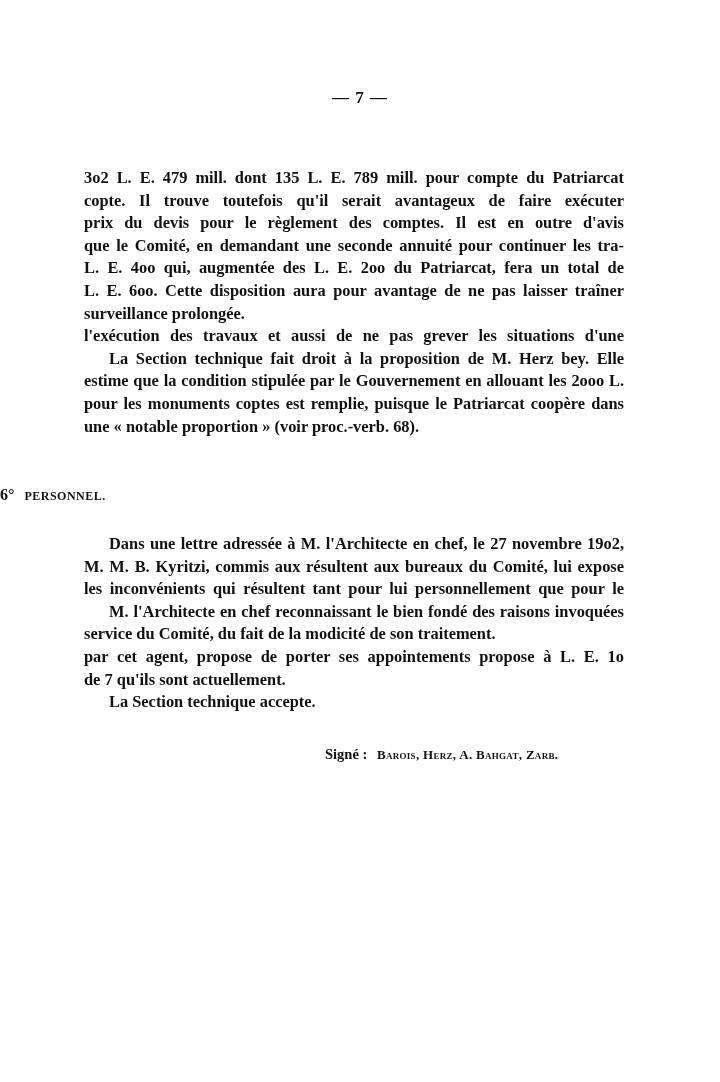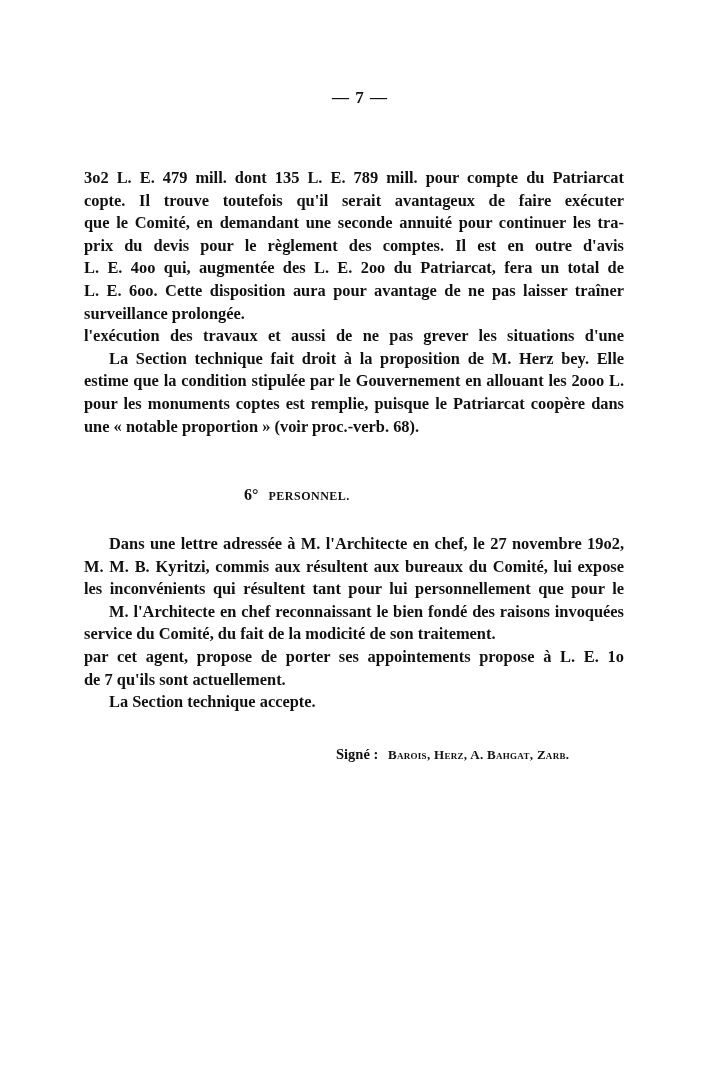--- a/index.html
+++ b/index.html
@@ -55,39 +55,38 @@
       text-align-last: left;
     }
     .line.indent {
       padding-left: 25px;
     }
     .section-heading {
       position: absolute;
       top: 486px;
       left: 0;
       width: 594px;
-      text-align: center;
       font-family: "Liberation Serif", serif;
       font-weight: bold;
       font-size: 16px;
     }
     .section-heading .num {
       font-size: 16px;
       margin-right: 6px;
     }
     .section-heading .title {
       font-variant: small-caps;
       font-size: 12px;
       letter-spacing: 0.5px;
       text-transform: uppercase;
     }
     .signature {
       position: absolute;
       top: 746px;
-      left: 336px;
+      left: 325px;
       font-family: "Liberation Serif", serif;
       font-weight: bold;
       font-size: 14.5px;
       white-space: nowrap;
       text-align: right;
     }
     .signature .label {
       margin-right: 6px;
     }
     .signature .names {
@@ -99,22 +98,22 @@
 </head>
 <body>
 
 <div class="page">
 
   <div class="page-number">— 7 —</div>
 
   <div class="body-text block-1">
     <span class="line">3o2 L. E. 479 mill. dont 135 L. E. 789 mill. pour compte du Patriarcat</span>
     <span class="line">copte. Il trouve toutefois qu'il serait avantageux de faire exécuter</span>
+    <span class="line">prix du devis pour le règlement des comptes. Il est en outre d'avis</span>
     <span class="line">que le Comité, en demandant une seconde annuité pour continuer les tra-</span>
-    <span class="line">prix du devis pour le règlement des comptes. Il est en outre d'avis</span>
     <span class="line">L. E. 4oo qui, augmentée des L. E. 2oo du Patriarcat, fera un total de</span>
     <span class="line">L. E. 6oo. Cette disposition aura pour avantage de ne pas laisser traîner</span>
     <span class="line last">surveillance prolongée.</span>
     <span class="line">l'exécution des travaux et aussi de ne pas grever les situations d'une</span>
     <span class="line indent">La Section technique fait droit à la proposition de M. Herz bey. Elle</span>
     <span class="line">estime que la condition stipulée par le Gouvernement en allouant les 2ooo L.</span>
     <span class="line">pour les monuments coptes est remplie, puisque le Patriarcat coopère dans</span>
     <span class="line last">une « notable proportion » (voir proc.-verb. 68).</span>
   </div>
 

